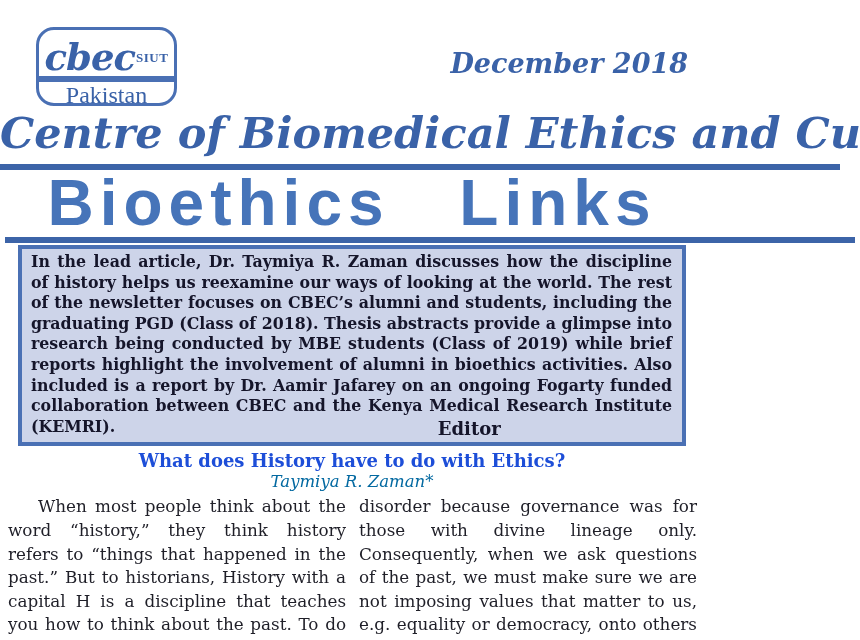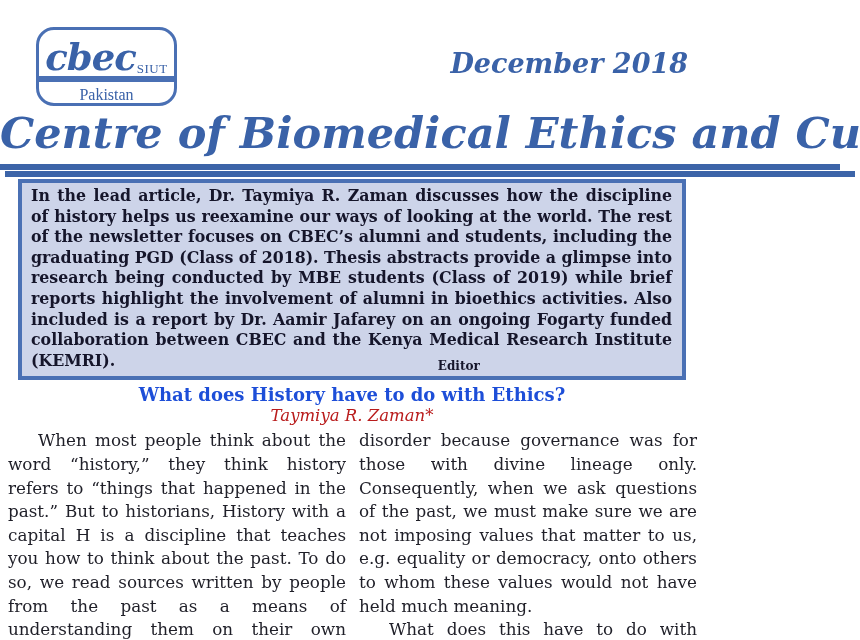--- a/index.html
+++ b/index.html
@@ -28,27 +28,27 @@
   }
   .logo-top{
     height:46px;display:flex;align-items:flex-end;justify-content:center;
     color:var(--brand_blue);line-height:1;
   }
   .logo-word{
     font-family:"DejaVu Serif", serif;font-style:italic;font-weight:bold;
     font-size:37px;letter-spacing:-1px;
   }
   .logo-sub{
-    font-family:"Liberation Serif", serif;font-weight:normal;
-    font-size:13px;letter-spacing:.5px;margin-left:1px;margin-bottom:1px;
+    font-family:"Liberation Serif", serif;font-weight:bold;
+    font-size:13px;letter-spacing:.5px;margin-left:1px;margin-bottom:12px;
   }
   .logo-bar{height:6px;background:var(--box_border);}
   .logo-country{
     text-align:center;color:var(--brand_blue);
-    font-family:"Liberation Serif", serif;font-size:16px;line-height:26px;
+    font-family:"Liberation Serif", serif;font-size:24px;line-height:26px;
   }
   .issue-label{
     position:absolute;left:50%;top:42px;transform:translateX(-54%);
     color:var(--brand_blue);font-style:italic;font-weight:bold;font-size:27px;
     white-space:nowrap;
   }
   .date-label{
     position:absolute;right:16px;top:48px;
     color:var(--brand_blue);font-style:italic;font-weight:bold;font-size:27px;
     white-space:nowrap;
@@ -76,33 +76,33 @@
     border:4px solid var(--box_border);background:var(--box_bg);
     padding:3px 10px 5px 9px;
   }
   .lead-text{
     font-family:"DejaVu Serif", serif;font-weight:bold;
     font-size:15.8px;line-height:20.6px;text-align:justify;
     color:#15152a;
   }
   .lead-byline{
     position:absolute;left:63%;bottom:3px;
-    font-family:"DejaVu Serif", serif;font-weight:bold;font-size:12px;
+    font-family:"DejaVu Serif", serif;font-weight:bold;font-size:18px;
     color:#15152a;
   }
 
   
   .article-title{
     text-align:center;font-weight:bold;font-size:18px;line-height:23px;
     margin-top:3px;color:#1d4ed8;
     font-family:"DejaVu Serif", serif;
   }
   .article-author{
     text-align:center;font-style:italic;font-size:16.5px;line-height:20px;
-    color:#b91c1c;font-family:"DejaVu Serif", serif;
+    color:#0369a1;font-family:"DejaVu Serif", serif;
   }
   .columns{
     display:flex;gap:13px;padding:3px 7px 0 8px;
   }
   .col{
     width:416px;
     font-size:16.8px;line-height:23.6px;text-align:justify;
     color:var(--ink);
   }
   .col p.indent{text-indent:30px;}
@@ -120,20 +120,21 @@
       </div>
       <div class="logo-bar"></div>
       <div class="logo-country">Pakistan</div>
     </div>
     <div class="date-label">December 2018</div>
   </div>
 
   <div class="org-title">Centre of Biomedical Ethics and Culture</div>
   <div class="rule rule-top"></div>
 
+  <div class="newsletter-title">Bioethics Links</div>
   <div class="rule rule-bottom"></div>
 
   <div class="lead-box">
     <div class="lead-text">In the lead article, Dr. Taymiya R. Zaman discusses how the discipline of history helps us reexamine our ways of looking at the world. The rest of the newsletter focuses on CBEC’s alumni and students, including the graduating PGD (Class of 2018). Thesis abstracts provide a glimpse into research being conducted by MBE students (Class of 2019) while brief reports highlight the involvement of alumni in bioethics activities. Also included is a report by Dr. Aamir Jafarey on an ongoing Fogarty funded collaboration between CBEC and the Kenya Medical Research Institute (KEMRI).</div>
     <div class="lead-byline">Editor</div>
   </div>
 
   <div class="article-title">What does History have to do with Ethics?</div>
   <div class="article-author">Taymiya R. Zaman*</div>
 

